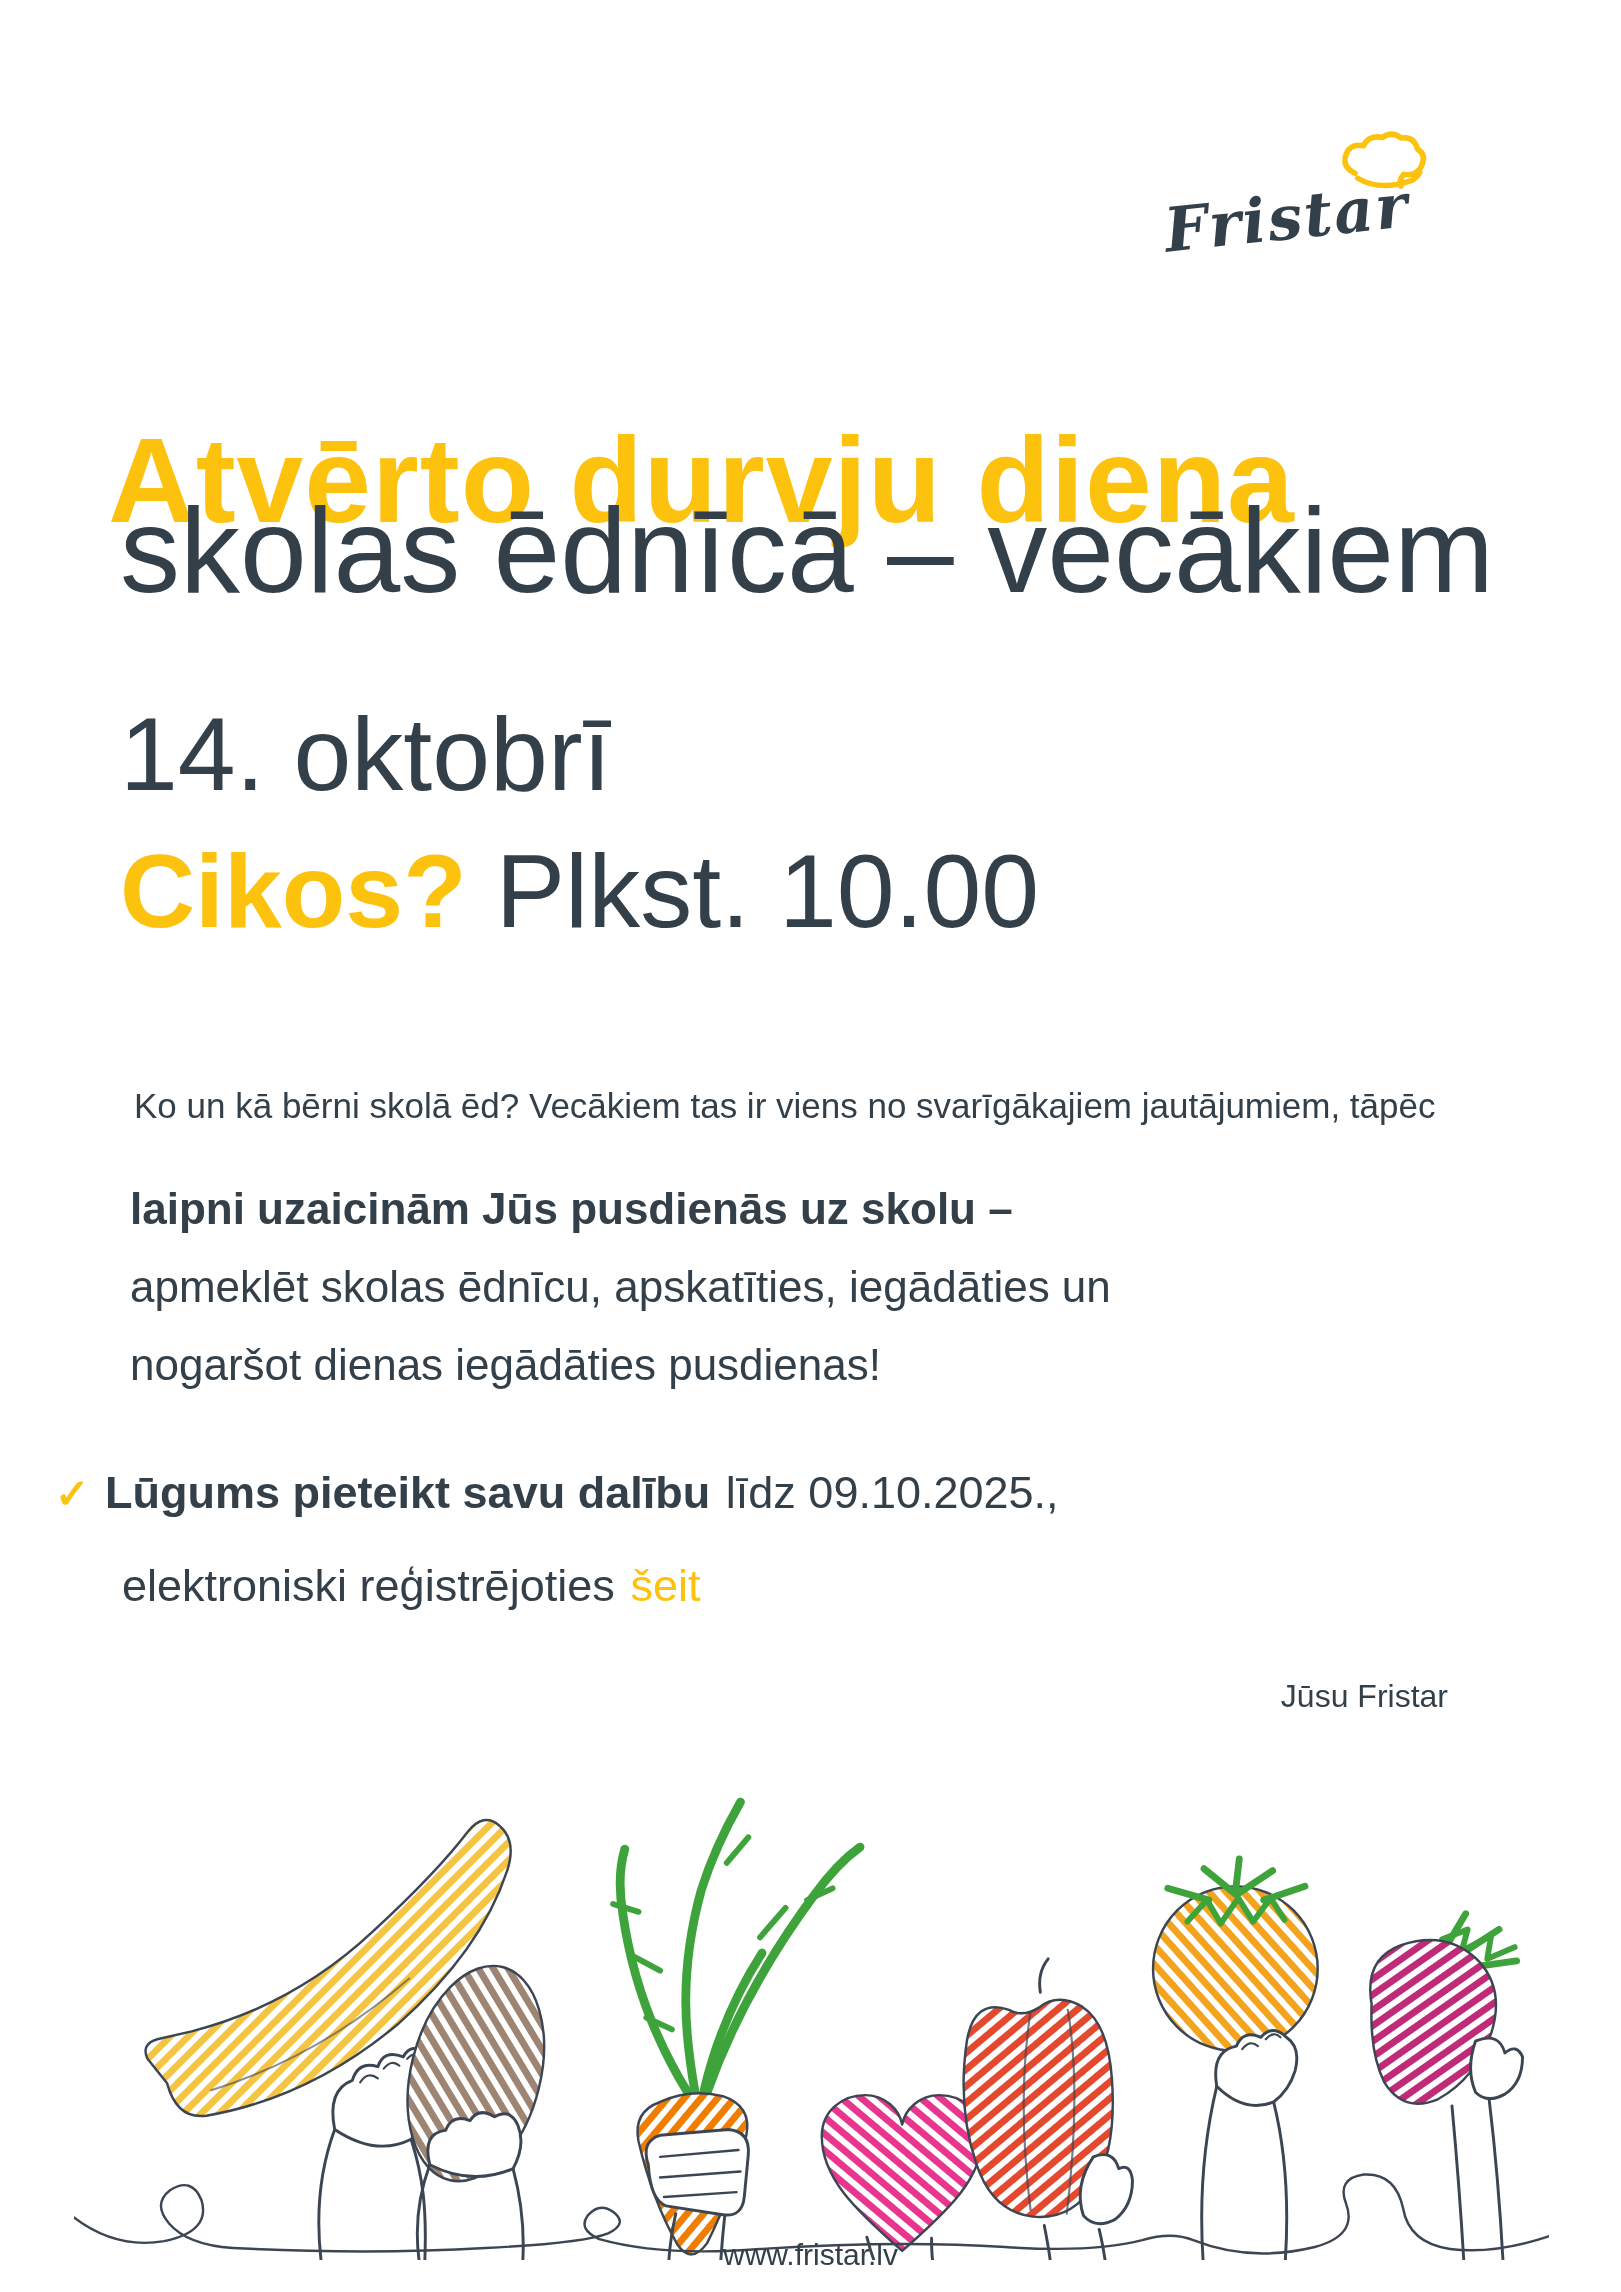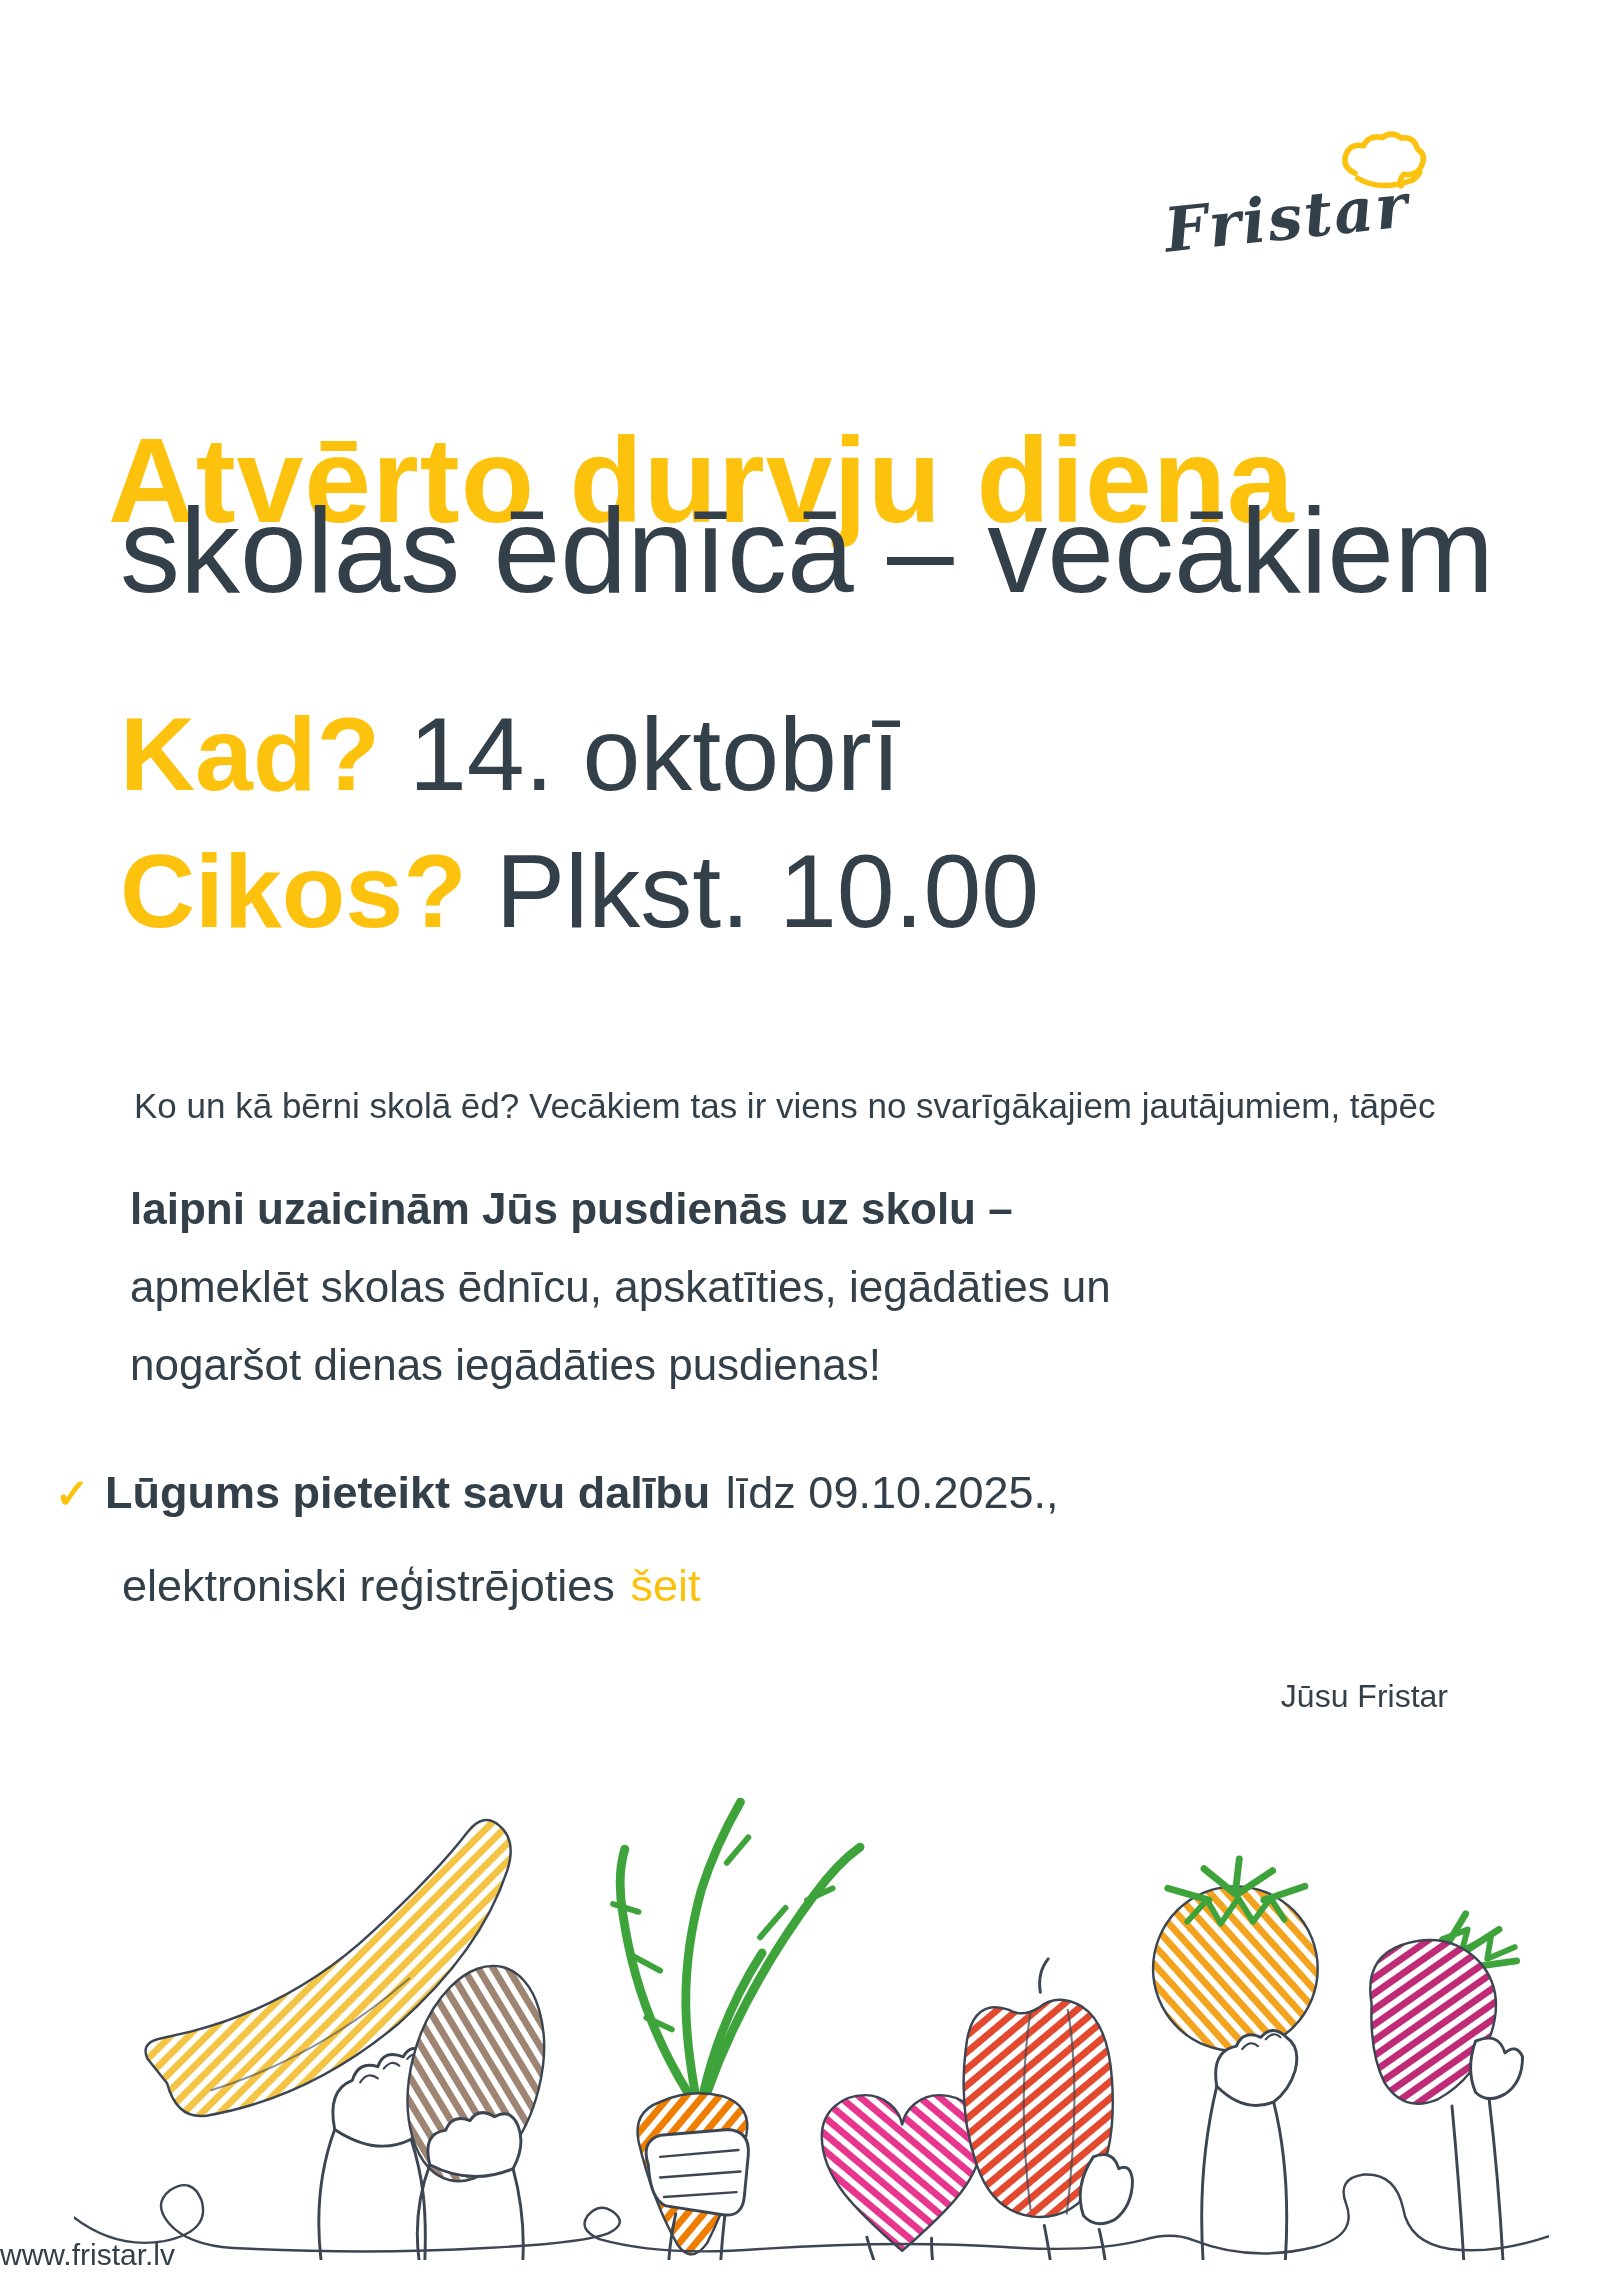--- a/index.html
+++ b/index.html
@@ -37,21 +37,21 @@
   .rsvp .row{display:flex;gap:15.7px;align-items:baseline;white-space:nowrap;}
   .rsvp .row2{margin-left:67px;}
   .check{color:var(--accent);font-weight:700;font-size:41px;}
   .b{font-weight:700;}
   .link{color:var(--accent);font-weight:400;cursor:pointer;}
 
   .signature{position:absolute;right:173px;top:1678px;font-size:32px;color:var(--dark);}
 
   .illustration{position:absolute;left:74px;top:1745px;width:1475px;height:515px;}
 
-  .footer-url{position:absolute;left:0;right:0;top:2238px;text-align:left;font-size:30px;color:var(--dark);}
+  .footer-url{position:absolute;left:0;right:0;top:2238px;text-align:center;font-size:30px;color:var(--dark);}
 </style>
 </head>
 <body>
 
 <div class="page">
 
   <div class="logo">
     <svg class="hat" viewBox="0 0 120 95" aria-hidden="true">
       <g fill="none" stroke="#FCC20E" stroke-width="7" stroke-linecap="round" stroke-linejoin="round">
         <path d="M 24 58 Q 6 52 10 35 Q 14 20 31 22 Q 36 7 54 9 Q 64 -1 78 7 Q 94 3 100 19 Q 113 25 107 41 Q 102 54 86 53"></path>
@@ -59,21 +59,20 @@
         <path d="M 86 53 Q 80 60 84 68"></path>
       </g>
     </svg>
     <div class="brand">Fristar</div>
   </div>
 
   <h1 class="title1">Atvērto durvju diena</h1>
   <div class="title2">skolas ēdnīcā – vecākiem</div>
 
   <div class="sched when">
-    <span class="label">Kad?</span>
     <span class="value">14. oktobrī</span>
   </div>
   <div class="sched time">
     <span class="label">Cikos?</span>
     <span class="value">Plkst. 10.00</span>
   </div>
 
   <p class="intro">Ko un kā bērni skolā ēd? Vecākiem tas ir viens no svarīgākajiem jautājumiem, tāpēc</p>
 
   <p class="invitation">

